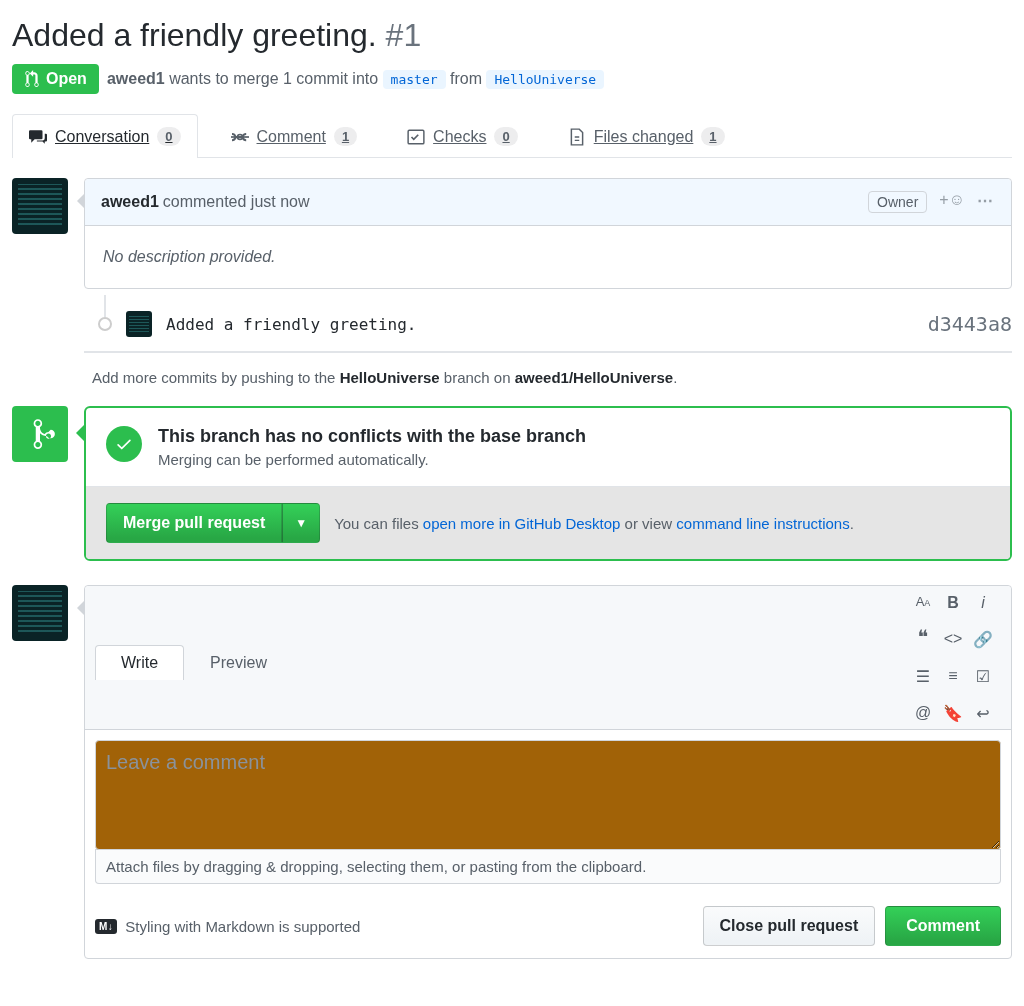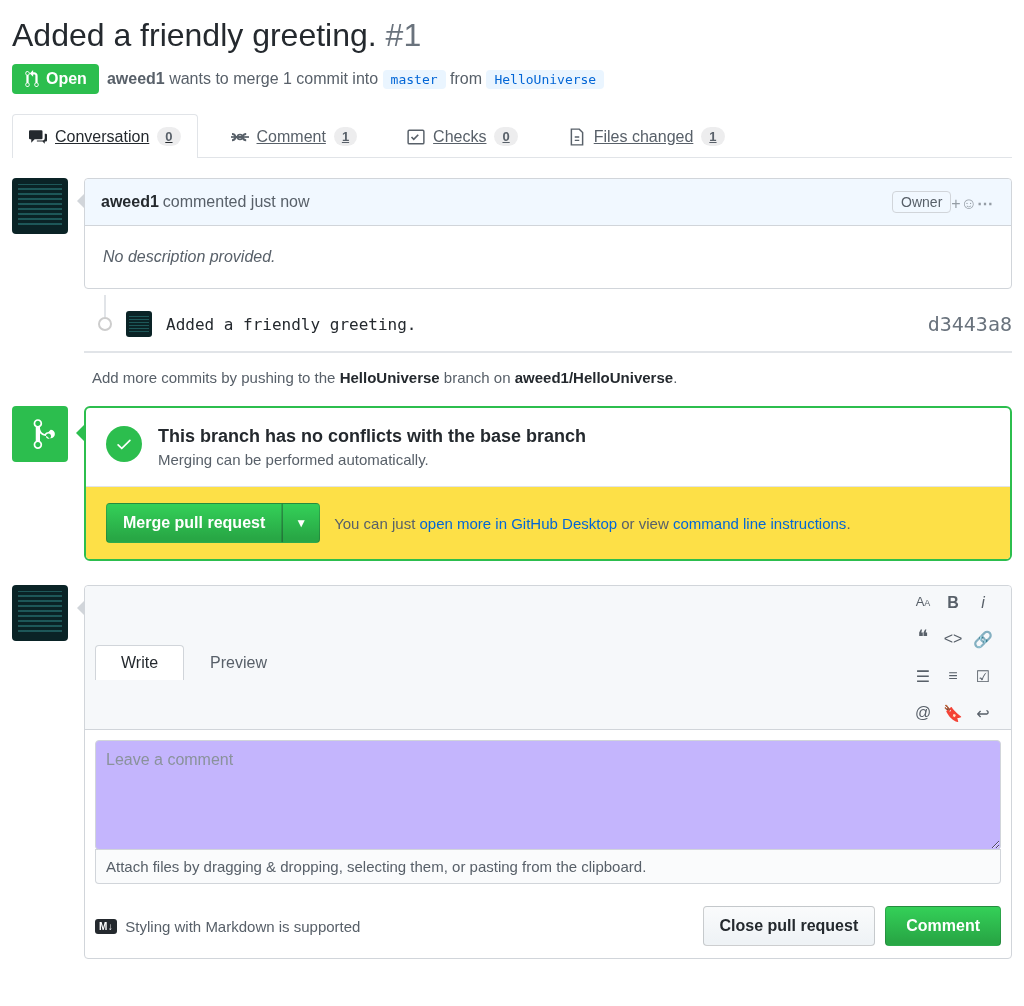--- a/index.html
+++ b/index.html
@@ -53,21 +53,21 @@
     border-right:8px solid #d1d5da;
   }
   .comment-header {
     background:#f1f8ff; border-bottom:1px solid #d1d5da; padding:12px 16px;
     display:flex; align-items:center; justify-content:space-between;
     border-radius:4px 4px 0 0; color:#586069; font-size:16px;
   }
   .comment-header .left { display:flex; align-items:center; gap:4px;}
   .comment-header strong { color:#24292e; }
   .comment-body { padding:22px 18px; font-size:16px; font-style:italic; color:#586069;}
-  .header-right { display:flex; align-items:flex-end; color:#959da5;}
+  .header-right { display:flex; align-items:flex-start; gap:12px; color:#959da5;}
   .owner-badge { border:1px solid #d1d5da; border-radius:4px; padding:2px 8px; font-size:14px; color:#586069;}
 
   .commit-row {
     display:flex; align-items:center; gap:14px;
     padding:10px 0 14px 14px; margin-left:72px;
     border-bottom:2px solid #e1e4e8; position:relative; margin-bottom:16px;
   }
   .commit-dot { width:14px; height:14px; border:2px solid #cdcdcd; border-radius:50%; background:#fff; position:relative;}
   .commit-dot::before { content:""; position:absolute; left:50%; transform:translateX(-50%); top:-24px; height:22px; width:2px; background:#e1e4e8;}
   .mini-avatar { width:26px; height:26px; background:#0a2326; border-radius:3px; overflow:hidden; position:relative;}
@@ -83,21 +83,21 @@
   .merge-panel { flex:1; border:2px solid #2cbe4e; border-radius:6px; position:relative; margin-bottom:24px;}
   .merge-panel::before {
     content:""; position:absolute; left:-10px; top:16px; width:0; height:0;
     border-top:9px solid transparent; border-bottom:9px solid transparent;
     border-right:9px solid #2cbe4e;
   }
   .merge-status { padding:18px 20px; display:flex; gap:16px; align-items:flex-start;}
   .check-circle { width:36px; height:36px; background:#2cbe4e; border-radius:50%; display:flex; align-items:center; justify-content:center; flex-shrink:0;}
   .merge-title { font-size:18px; font-weight:600; margin:0 0 4px 0;}
   .merge-sub { color:#586069; font-size:15px;}
-  .merge-actions { border-top:1px solid #e1e4e8; background:#fde047; padding:16px 20px; display:flex; align-items:center; gap:14px; border-radius:0 0 4px 4px; flex-wrap:wrap;}
+  .merge-actions { border-top:1px solid #e1e4e8; background:#e5e5e5; padding:16px 20px; display:flex; align-items:center; gap:14px; border-radius:0 0 4px 4px; flex-wrap:wrap;}
   .btn-green {
     background:linear-gradient(-180deg,#34d058,#28a745 90%);
     color:#fff; border:1px solid rgba(27,31,35,.2); border-radius:4px 0 0 4px;
     font-size:16px; font-weight:600; padding:10px 16px; cursor:pointer;
   }
   .btn-green-dd {
     background:linear-gradient(-180deg,#34d058,#28a745 90%);
     color:#fff; border:1px solid rgba(27,31,35,.2); border-left:1px solid rgba(27,31,35,.35);
     border-radius:0 4px 4px 0; padding:10px 12px; cursor:pointer; font-size:12px;
   }
@@ -114,21 +114,21 @@
   }
   .form-tabs { background:#f6f8fa; border-bottom:1px solid #d1d5da; display:flex; align-items:center; padding:8px 10px 0 10px; border-radius:4px 4px 0 0;}
   .form-tab { padding:8px 25px; font-size:16px; color:#586069; cursor:pointer; border:1px solid transparent; border-bottom:none; margin-bottom:-1px;}
   .form-tab.selected { background:#fff; border-color:#d1d5da; border-radius:4px 4px 0 0; color:#24292e;}
   .toolbar { margin-left:auto; display:flex; align-items:center; gap:18px; padding-right:8px; padding-bottom:6px; color:#586069;flex-direction:column;}
   .toolbar-group { display:flex; gap:10px;}
   .tb-btn { cursor:pointer; font-size:16px; width:20px; text-align:center;}
   .textarea-wrap { padding:10px; }
   textarea {
     width:100%; min-height:110px; border:1px solid #d1d5da; border-radius:4px;
-    padding:10px; font-size:16px; font-family:inherit; resize:vertical; background:#c4b5fd;
+    padding:10px; font-size:20px; font-family:inherit; resize:vertical; background:#a16207;
   }
   textarea::placeholder { color:#8a929b;}
   .attach-hint {
     border:1px solid #d1d5da; border-top:1px dashed #d1d5da; border-radius:0 0 4px 4px;
     margin-top:-4px; padding:8px 10px; color:#586069; font-size:15px; background:#fafbfc;
   }
   .form-footer { display:flex; align-items:center; padding:12px 10px; gap:10px;}
   .md-hint { display:flex; align-items:center; gap:8px; color:#586069; font-size:15px;}
   .md-badge { background:#24292e; color:#fff; font-size:10px; font-weight:700; padding:2px 4px; border-radius:3px; letter-spacing:0.5px;}
   .form-buttons { margin-left:auto; display:flex; gap:10px;}
@@ -249,21 +249,21 @@
         <div class="merge-title">This branch has no conflicts with the base branch</div>
         <div class="merge-sub">Merging can be performed automatically.</div>
       </div>
     </div>
     <div class="merge-actions">
       <div class="merge-group">
         <button class="btn-green">Merge pull request</button>
         <button class="btn-green-dd">▼</button>
       </div>
       <span class="muted">
-        <span>You can just </span><span class="link">open more in GitHub Desktop</span><span> or view </span><span class="link">command line instructions</span><span>.</span>
+        <span>You can files </span><span class="link">open more in GitHub Desktop</span><span> or view </span><span class="link">command line instructions</span><span>.</span>
       </span>
     </div>
   </div>
 </div>
 
 <div class="comment-form-row">
   <div class="avatar"></div>
   <div class="comment-form">
     <div class="form-tabs">
       <div class="form-tab selected">Write</div>

